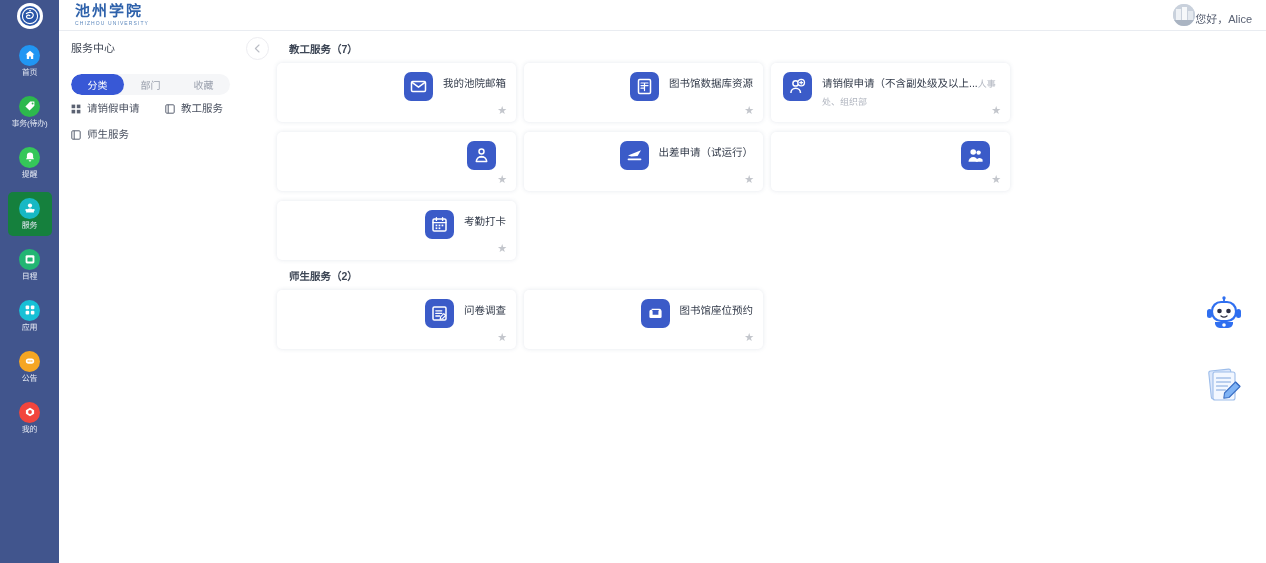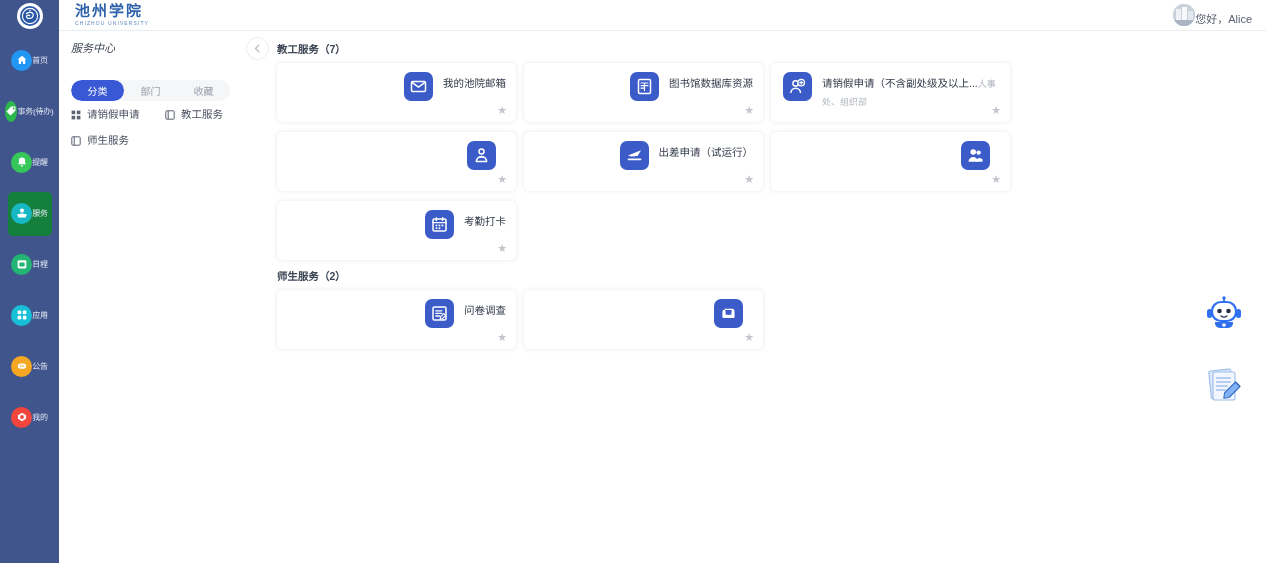--- a/index.html
+++ b/index.html
@@ -23,21 +23,21 @@
   .rail-logo {
     width: 26px; height: 26px; border-radius: 50%;
     background: #ffffff;
     display: flex; align-items: center; justify-content: center;
     margin-bottom: 10px;
     flex: 0 0 auto;
   }
   .rail-logo svg { display: block; }
   .rail-item {
     width: 44px; height: 44px;
-    display: flex; flex-direction: row; align-items: center; justify-content: center;
+    display: flex; flex-direction: column; align-items: center; justify-content: center;
     margin-bottom: 7px;
     border-radius: 5px;
     cursor: pointer;
   }
   .rail-item.active { background: #15803d; }
   .rail-ico {
     width: 21px; height: 21px; border-radius: 50%;
     display: flex; align-items: center; justify-content: center;
     margin-bottom: 2px;
   }
@@ -79,21 +79,21 @@
   
   .body { flex: 1; display: flex; min-height: 0; background: #ffffff; }
 
   
   .catpanel {
     width: 212px; flex: 0 0 212px;
     padding: 10px 12px 0 12px;
     position: relative;
     background: #ffffff;
   }
-  .cat-title { font-size: 11px; color: #3f4654; line-height: 14px; margin-bottom: 25px; font-style: italic; }
+  .cat-title { font-size: 11px; color: #3f4654; line-height: 14px; margin-bottom: 19px; }
   .collapse-btn {
     position: absolute; top: 6px; right: 2px;
     width: 23px; height: 23px; border-radius: 50%;
     border: 1px solid #ededf1; background: #ffffff;
     display: flex; align-items: center; justify-content: center;
     cursor: pointer;
   }
   .collapse-btn svg { display: block; }
   .seg {
     display: flex; background: #f5f6f8; border-radius: 13px;
@@ -114,21 +114,21 @@
 
   
   .content {
     flex: 1; min-width: 0;
     padding: 7px 8px 0 6px;
     background: #ffffff;
     overflow: hidden;
   }
   .sec-head {
     font-size: 10.5px; font-weight: bold; color: #3e4756;
-    margin: 4px 0 2px 0; line-height: 14px;
+    margin: 4px 0 2px 12px; line-height: 14px;
   }
   .sec-count { font-weight: bold; }
   .cards { display: flex; flex-wrap: wrap; }
   .card {
     width: 239px; height: 59px;
     background: #ffffff; border-radius: 5px;
     box-shadow: 0 0 4px rgba(90,105,140,0.16);
     margin: 5px 8px 5px 0;
     padding: 9px 10px 0 12px;
     display: flex; position: relative; cursor: pointer; justify-content: flex-end;
@@ -410,20 +410,21 @@
               <span class="card-txt"><span class="card-title">问卷调查</span></span>
               <span class="star">★</span>
             </div>
             <div class="card">
               <span class="card-ico">
                 <svg width="17" height="17" viewBox="0 0 17 17">
                   <path d="M2.4 6.4 a1.6 1.6 0 0 1 3.2 0 v3.4 h5.8 V6.4 a1.6 1.6 0 0 1 3.2 0 v5.4 a1.3 1.3 0 0 1 -1.3 1.3 H3.7 a1.3 1.3 0 0 1 -1.3 -1.3 z" fill="#ffffff"></path>
                   <path d="M4.6 4.4 h7.8 a1.2 1.2 0 0 1 1.2 1.2 v0.9" fill="none" stroke="#ffffff" stroke-width="1.2"></path>
                 </svg>
               </span>
+              <span class="card-txt"><span class="card-title">图书馆座位预约</span></span>
               <span class="star">★</span>
             </div>
           </div>
         </main>
     </div>
   </div>
 
   <div class="floaters">
     <div class="floater">
       <svg width="40" height="40" viewBox="0 0 40 40">

